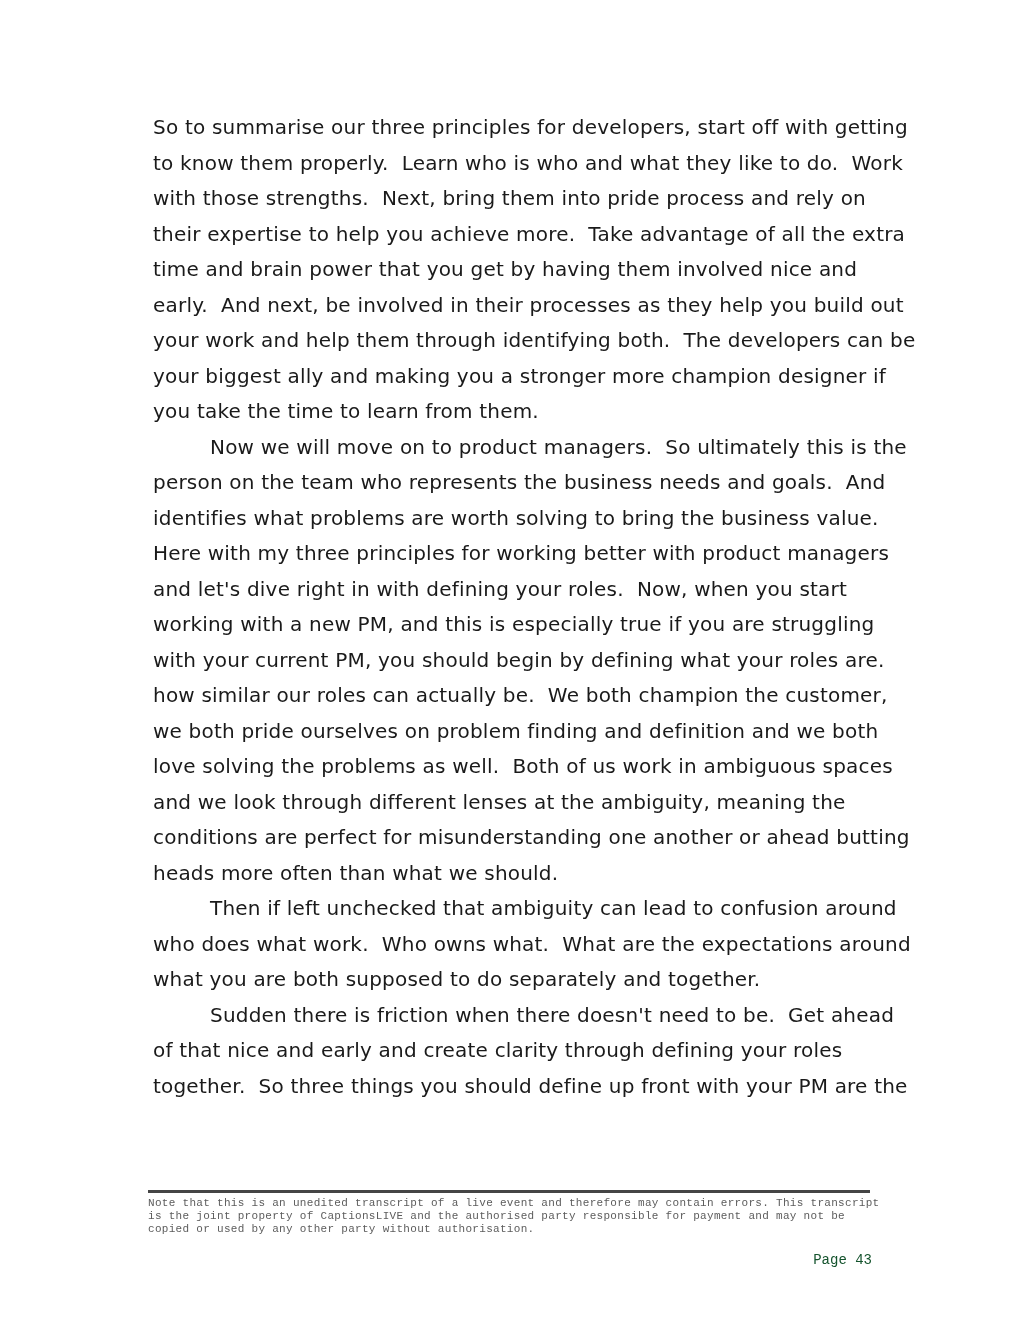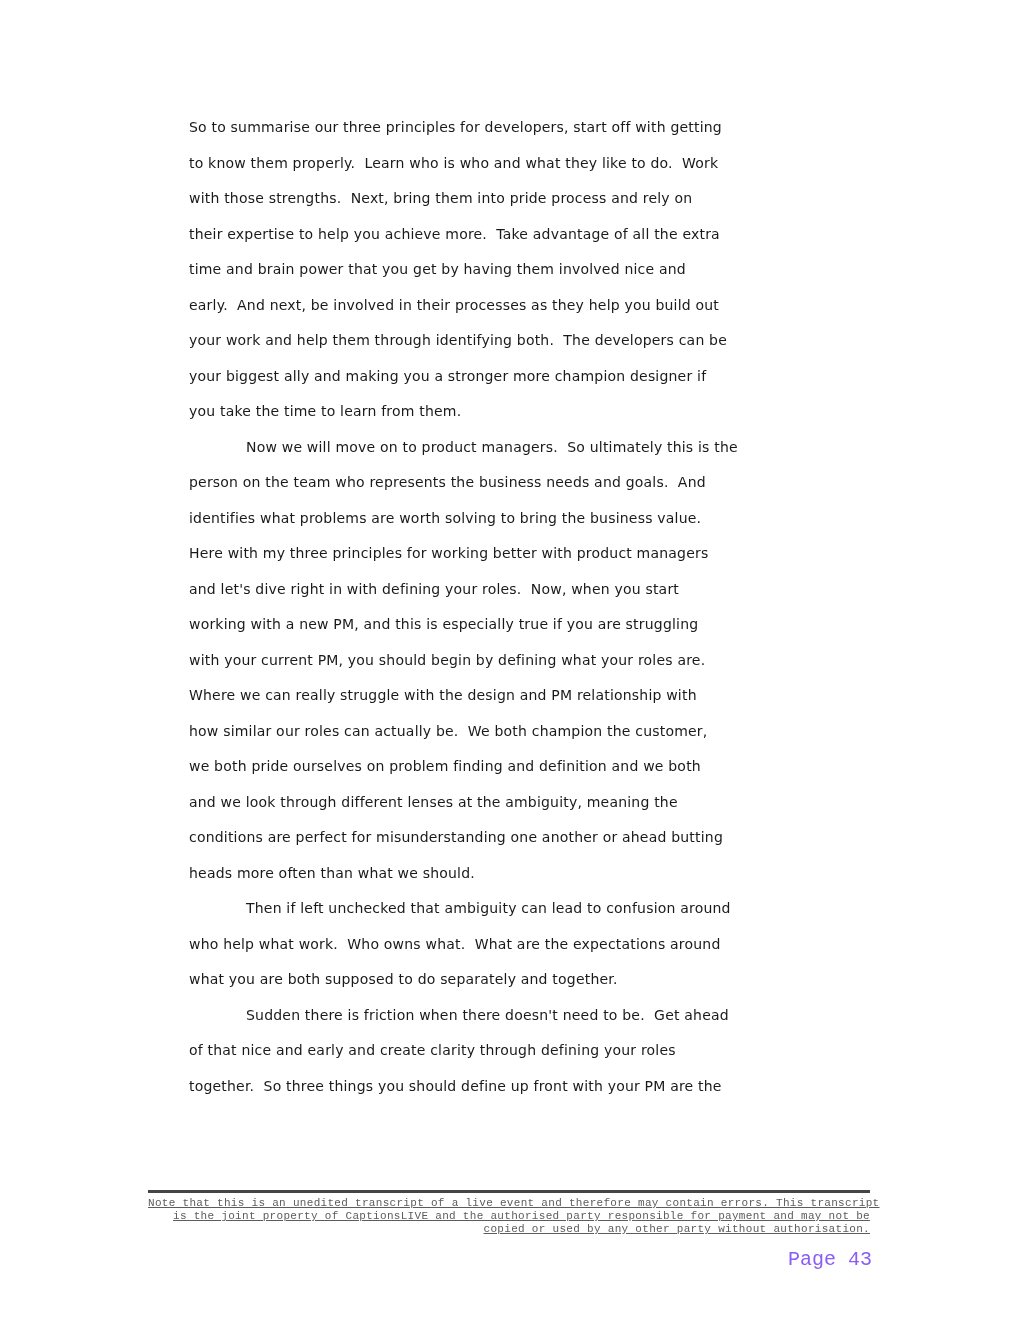--- a/index.html
+++ b/index.html
@@ -14,24 +14,23 @@
     background: #ffffff;
     overflow: hidden;
     font-family: "DejaVu Sans", "Liberation Sans", sans-serif;
     color: #1a1a1a;
   }
   .body-text {
     position: absolute;
     left: 153px;
     top: 110px;
     width: 720px;
-    font-size: 14px;
+    font-size: 20px;
     line-height: 35.5px;
     letter-spacing: 0.2px;
-    margin-left: 36px;
   }
   .paragraph { margin: 0; }
   .line {
     white-space: pre;
     height: 35.5px;
   }
   .indent-first .line:first-child {
     padding-left: 57px;
   }
   .footer-rule {
@@ -40,37 +39,36 @@
     top: 1190px;
     width: 722px;
     height: 3px;
     background: #454545;
   }
   .footer-note {
     position: absolute;
     left: 148px;
     top: 1197px;
     width: 722px;
-    text-align: right;
+    text-align: left;
     font-family: "Liberation Mono", "DejaVu Sans Mono", monospace;
     font-size: 11px;
     line-height: 13px;
     color: #5c5c5c;
     letter-spacing: 0.3px;
-    text-decoration: underline;
   }
   .note-line { white-space: pre; }
   .page-number {
     position: absolute;
     top: 1249px;
     right: 152px;
     font-family: "Liberation Mono", "DejaVu Sans Mono", monospace;
-    font-size: 20px;
+    font-size: 14px;
     line-height: 22px;
-    color: #8b5cf6;
+    color: #14532d;
   }
 </style>
 </head>
 <body>
 
 <div class="page">
 
   <div class="body-text">
 
   <div class="paragraph">
@@ -85,30 +83,30 @@
         <div class="line">you take the time to learn from them.</div>
       </div>
       <div class="paragraph indent-first">
         <div class="line">Now we will move on to product managers.  So ultimately this is the</div>
         <div class="line">person on the team who represents the business needs and goals.  And</div>
         <div class="line">identifies what problems are worth solving to bring the business value.</div>
         <div class="line">Here with my three principles for working better with product managers</div>
         <div class="line">and let's dive right in with defining your roles.  Now, when you start</div>
         <div class="line">working with a new PM, and this is especially true if you are struggling</div>
         <div class="line">with your current PM, you should begin by defining what your roles are.</div>
-        <div class="line">Where we can really struggle with the design and PM relationship with</div>
         <div class="line">how similar our roles can actually be.  We both champion the customer,</div>
         <div class="line">we both pride ourselves on problem finding and definition and we both</div>
+        <div class="line">love solving the problems as well.  Both of us work in ambiguous spaces</div>
         <div class="line">and we look through different lenses at the ambiguity, meaning the</div>
         <div class="line">conditions are perfect for misunderstanding one another or ahead butting</div>
         <div class="line">heads more often than what we should.</div>
       </div>
       <div class="paragraph indent-first">
         <div class="line">Then if left unchecked that ambiguity can lead to confusion around</div>
-        <div class="line">who help what work.  Who owns what.  What are the expectations around</div>
+        <div class="line">who does what work.  Who owns what.  What are the expectations around</div>
         <div class="line">what you are both supposed to do separately and together.</div>
       </div>
       <div class="paragraph indent-first">
         <div class="line">Sudden there is friction when there doesn't need to be.  Get ahead</div>
         <div class="line">of that nice and early and create clarity through defining your roles</div>
         <div class="line">together.  So three things you should define up front with your PM are the</div>
       </div>
     </div>
 
   <div class="footer-rule"></div>

